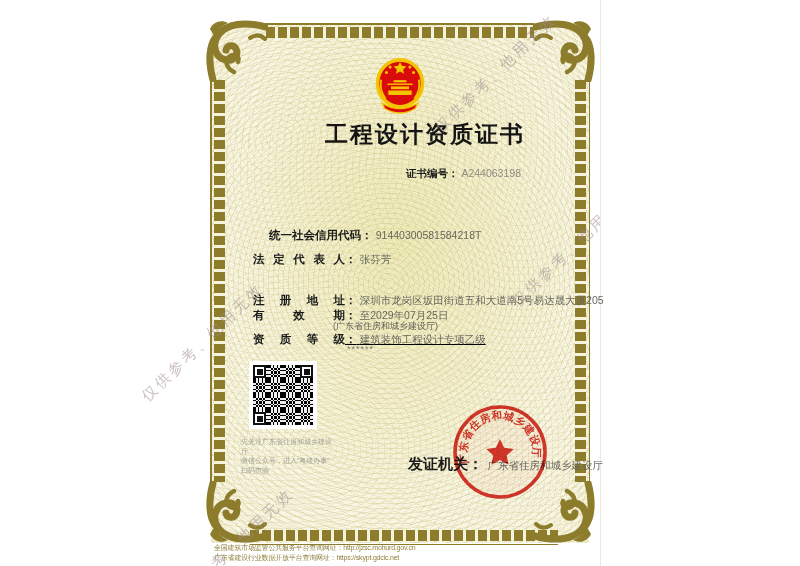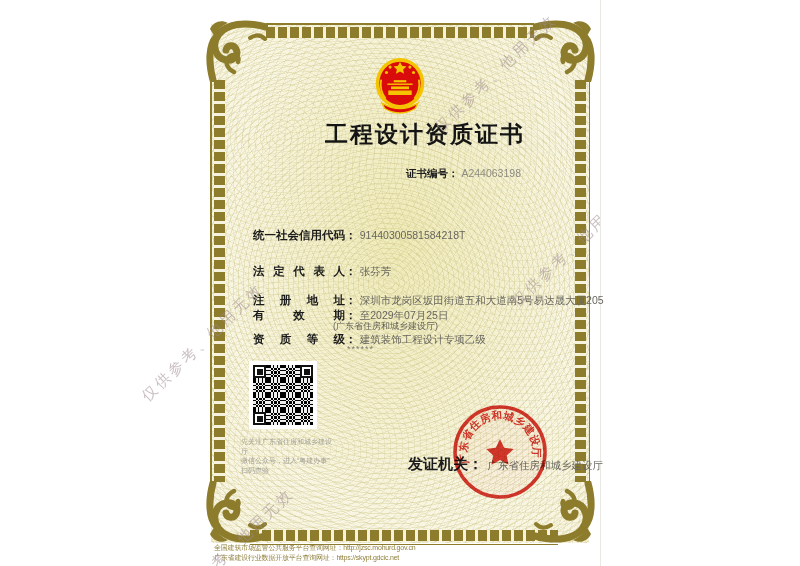--- a/index.html
+++ b/index.html
@@ -44,22 +44,22 @@
   
   .certno{position:absolute;left:406px;top:167px;z-index:3;font-size:10.5px;white-space:nowrap;}
   .certno .lab{font-weight:bold;color:#1d1d1d;margin-top:24px;}
   .certno .val{color:#8b8b80;}
   
   .row{position:absolute;left:253px;z-index:3;white-space:nowrap;font-size:11.5px;}
   .f-label{display:inline-block;width:92px;text-align:justify;text-align-last:justify;
     font-weight:bold;color:#1b1b1b;vertical-align:top;}
   .f-colon{font-weight:bold;color:#1b1b1b;}
   .f-value{color:#67665e;font-size:10.5px;}
-  .row.r0{top:204px;} .row.r1{top:228px;} .row.r2{top:252px;margin-top:12px;}
-  .row.r3{top:277px;margin-top:16px;} .row.r4{top:308px;} .row.r5{top:332px;}
+  .row.r0{top:204px;} .row.r1{top:228px;padding-left:16px;} .row.r2{top:252px;}
+  .row.r3{top:277px;margin-top:16px;} .row.r4{top:308px;} .row.r5{top:332px;text-decoration:underline;}
   .subnote{position:absolute;left:333px;top:320px;z-index:3;font-size:9px;color:#5d5d55;}
   .stars{position:absolute;left:347px;top:344px;z-index:3;font-size:9px;color:#7c7c72;letter-spacing:1px;}
   
   .qr{position:absolute;left:249px;top:361px;width:68px;height:68px;background:#fff;z-index:3;
       box-sizing:border-box;padding:4px;}
   .qr-mod{position:relative;width:60px;height:60px;
     background-image:conic-gradient(#111 25%,#fff 0 50%,#111 0 75%,#fff 0),
                      conic-gradient(#111 25%,#fff 0 50%,#111 0 75%,#fff 0);
     background-size:6px 6px,10px 10px;background-blend-mode:difference;}
   .finder{position:absolute;width:13px;height:13px;border:2.5px solid #111;background:#fff;box-sizing:border-box;}

